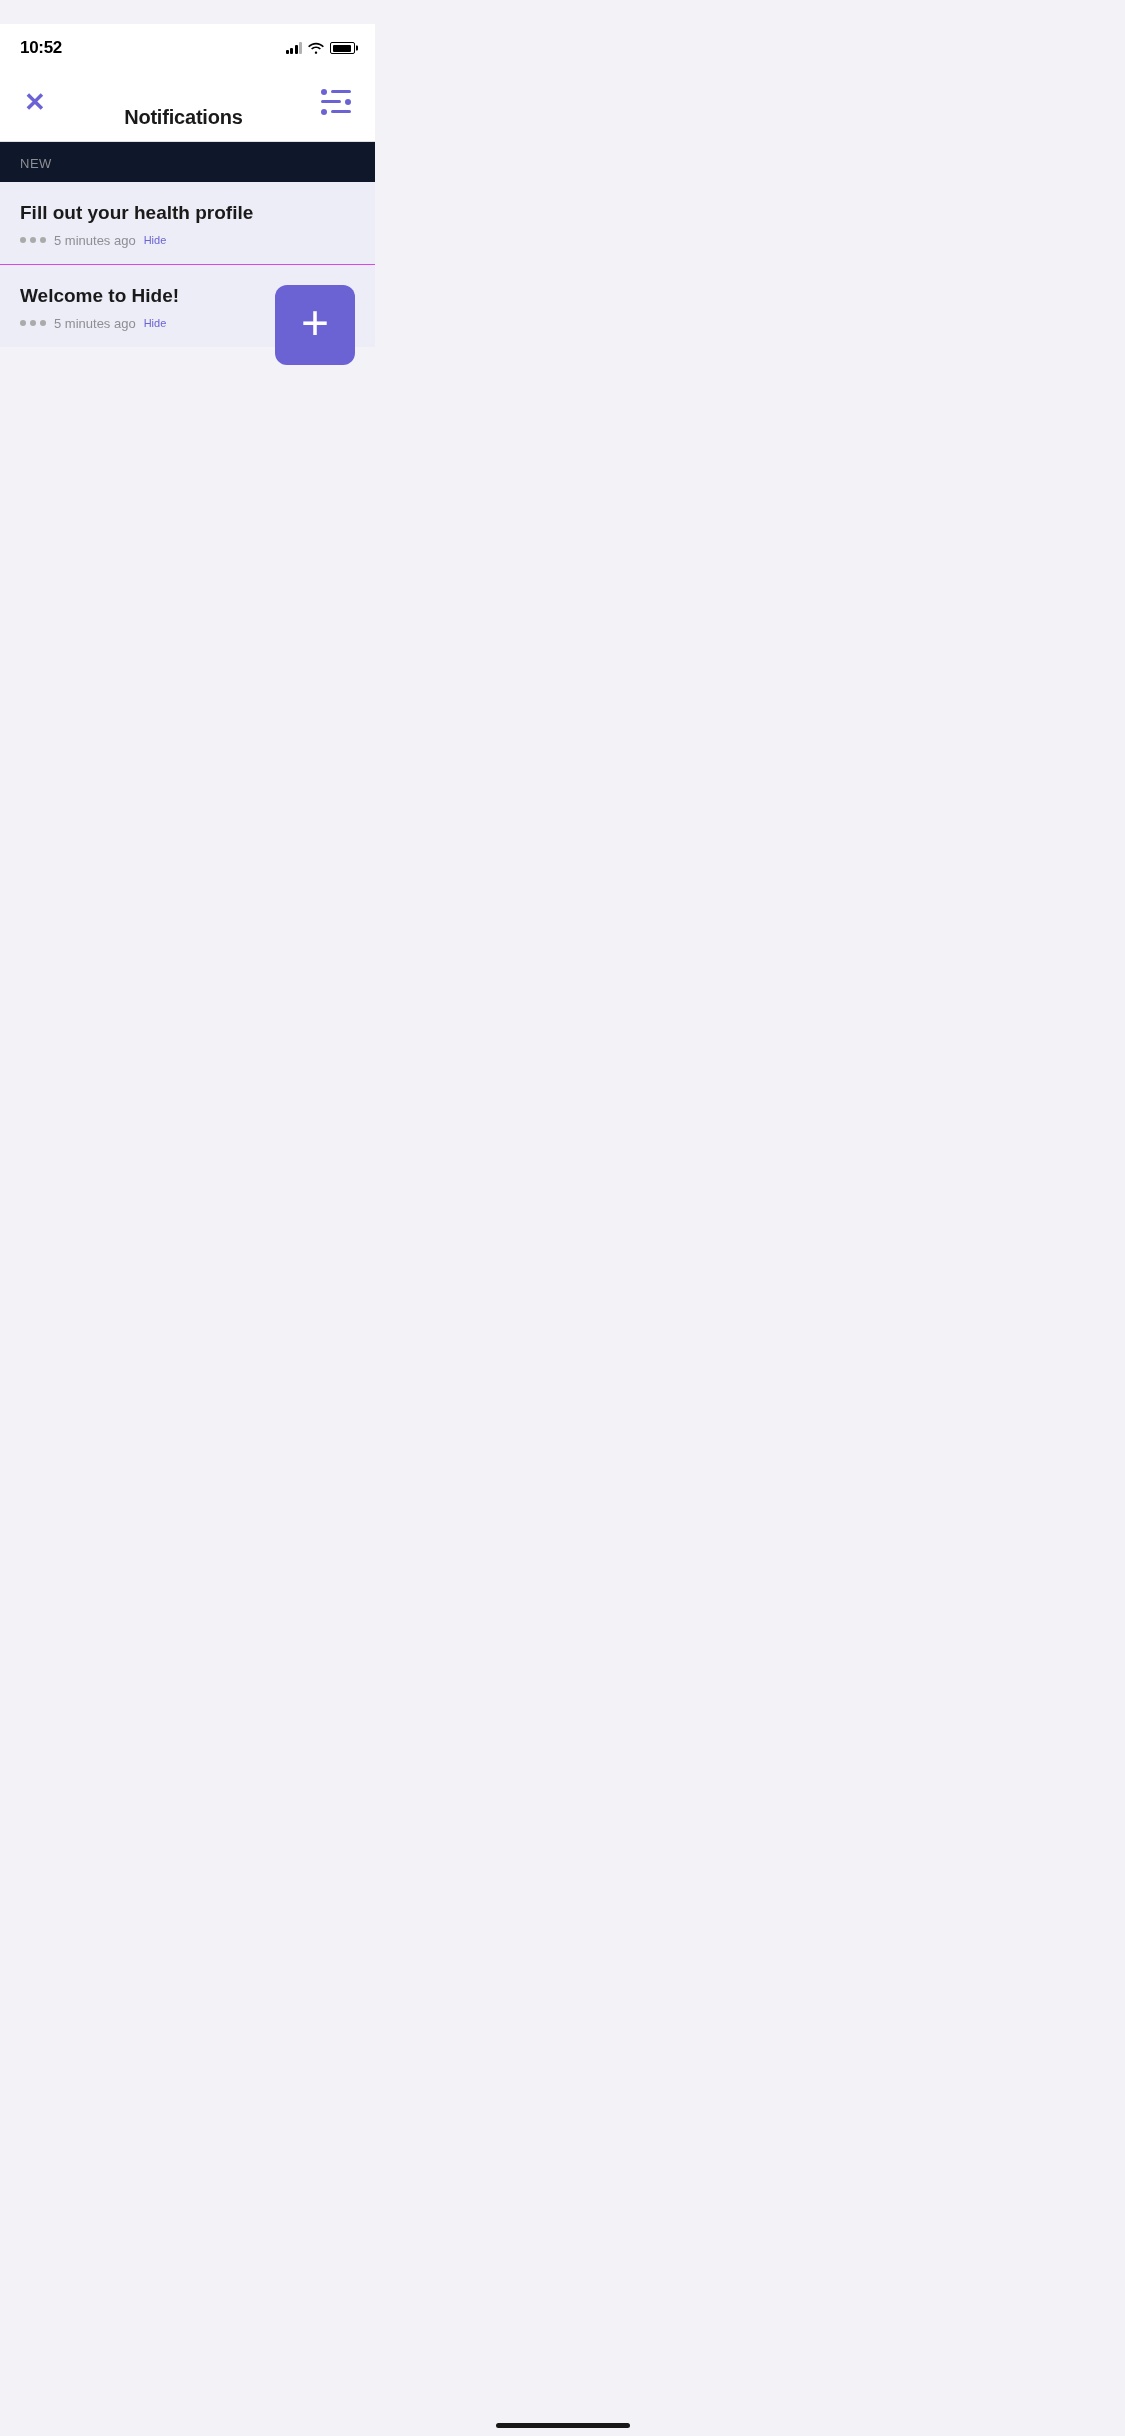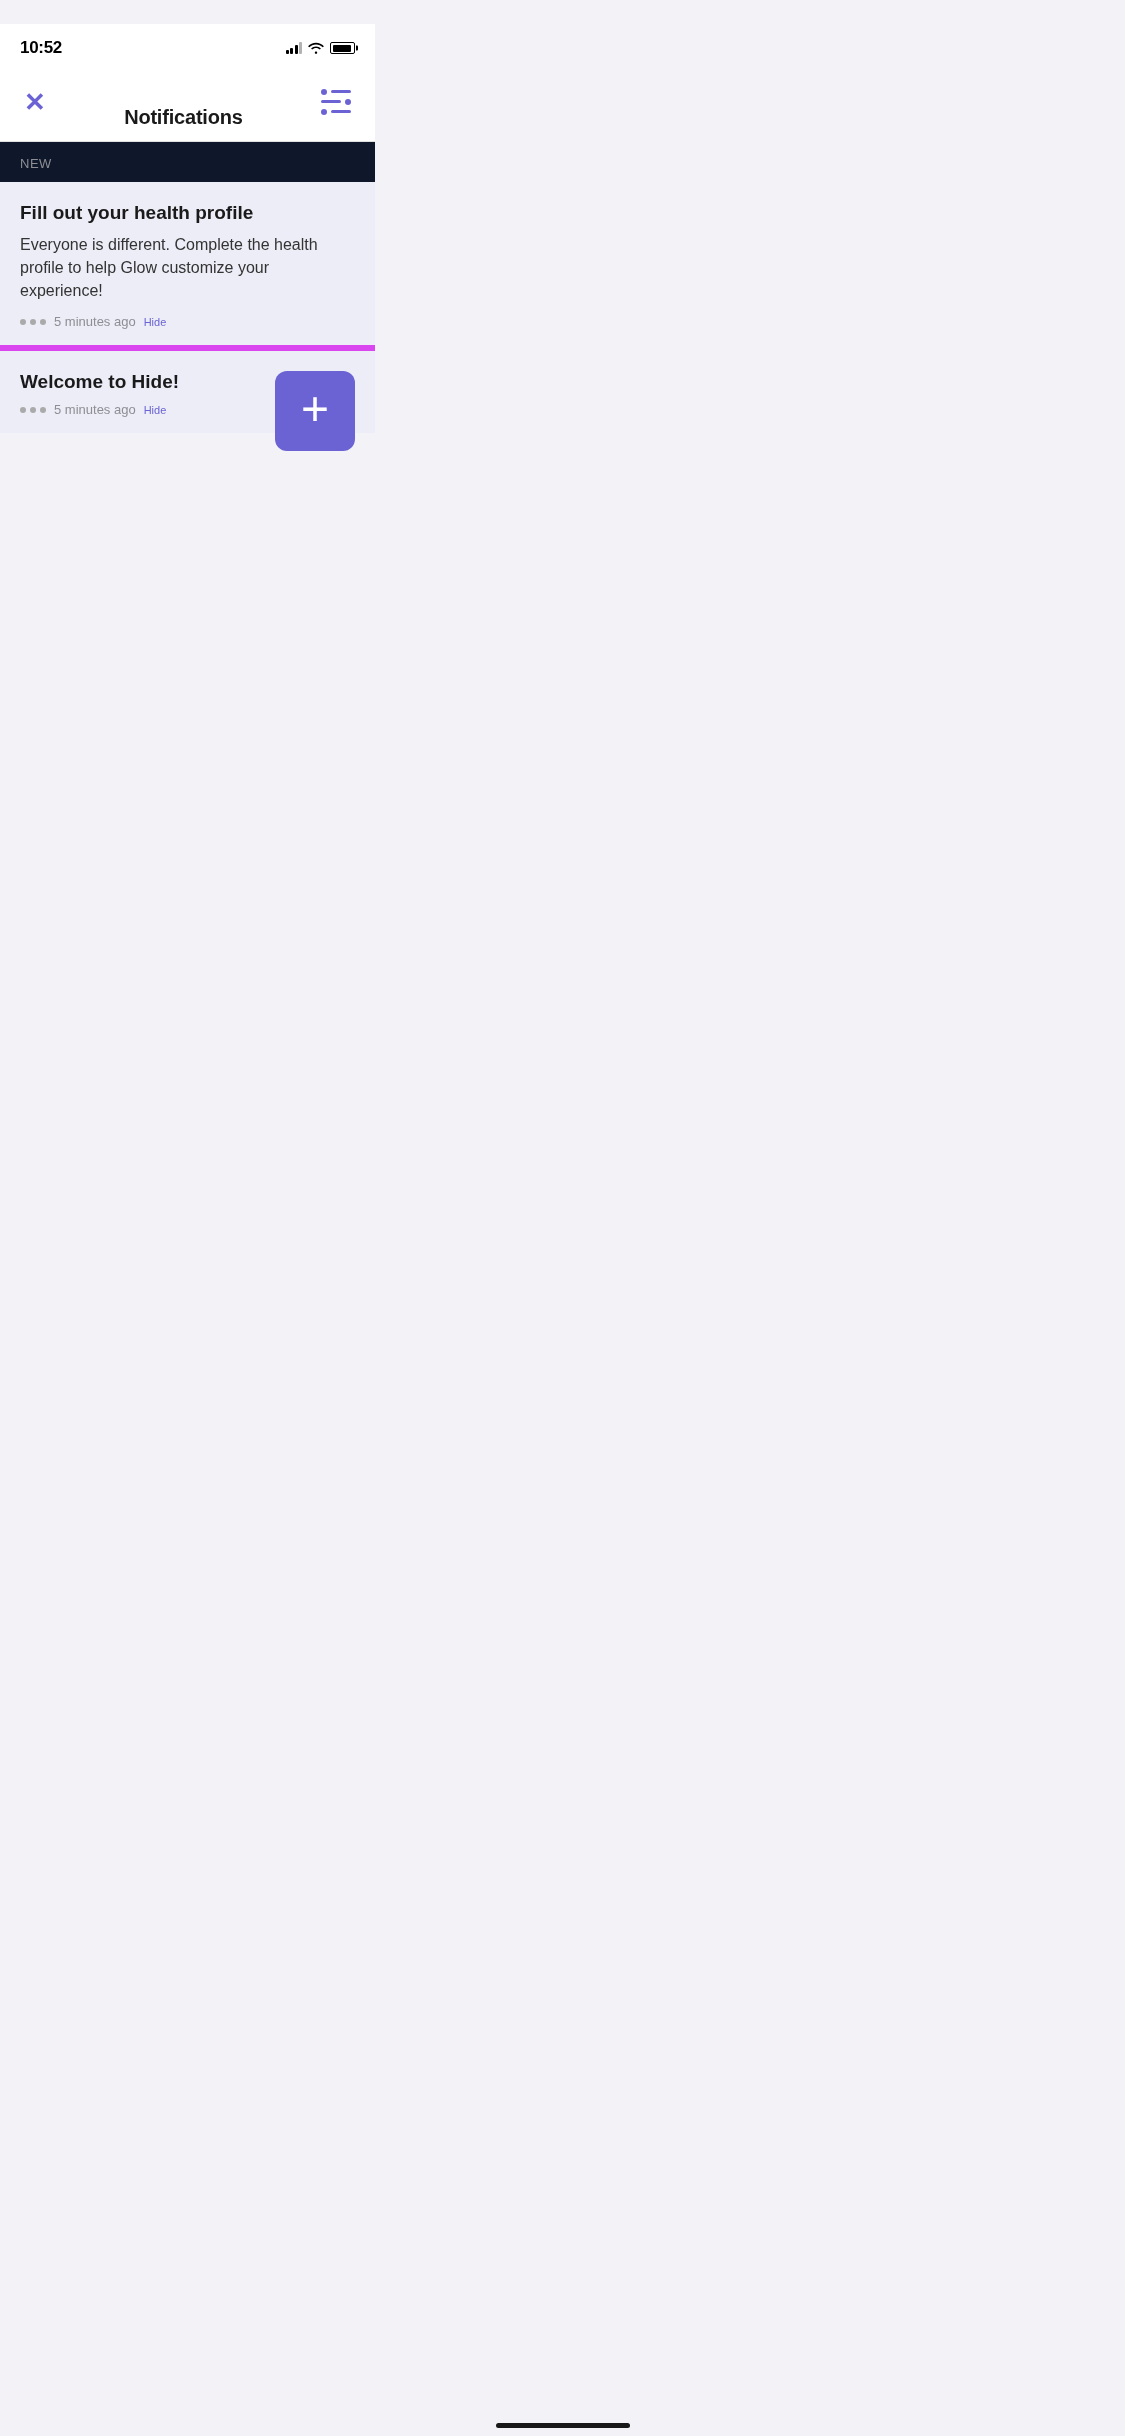--- a/index.html
+++ b/index.html
@@ -173,21 +173,21 @@
 
     
     .notifications-list {
       background: #f2f2f7;
     }
 
     .notification-card {
       background: #ecedf7;
       margin: 0;
       padding: 20px 20px 16px 20px;
-      border-bottom: 6px solid #d946ef;
+      border-bottom: 1px solid #d946ef;
       position: relative;
     }
 
     .notification-card:last-child {
       border-bottom: none;
     }
 
     .notification-title {
       font-size: 19px;
       font-weight: 700;
@@ -322,21 +322,20 @@
 </div>
 
 <div class="section-label">
   <span class="section-label-text">NEW</span>
 </div>
 
 <div class="notifications-list">
 
   <div class="notification-card">
     <div class="notification-title">Fill out your health profile</div>
-    <div class="notification-body">Everyone is different. Complete the health profile to help Glow customize your experience!</div>
     <div class="notification-meta">
       <div class="dots-indicator">
         <div class="dot"></div>
         <div class="dot"></div>
         <div class="dot"></div>
       </div>
       <span class="timestamp">5 minutes ago</span>
       <a class="hide-link">Hide</a>
     </div>
   </div>

